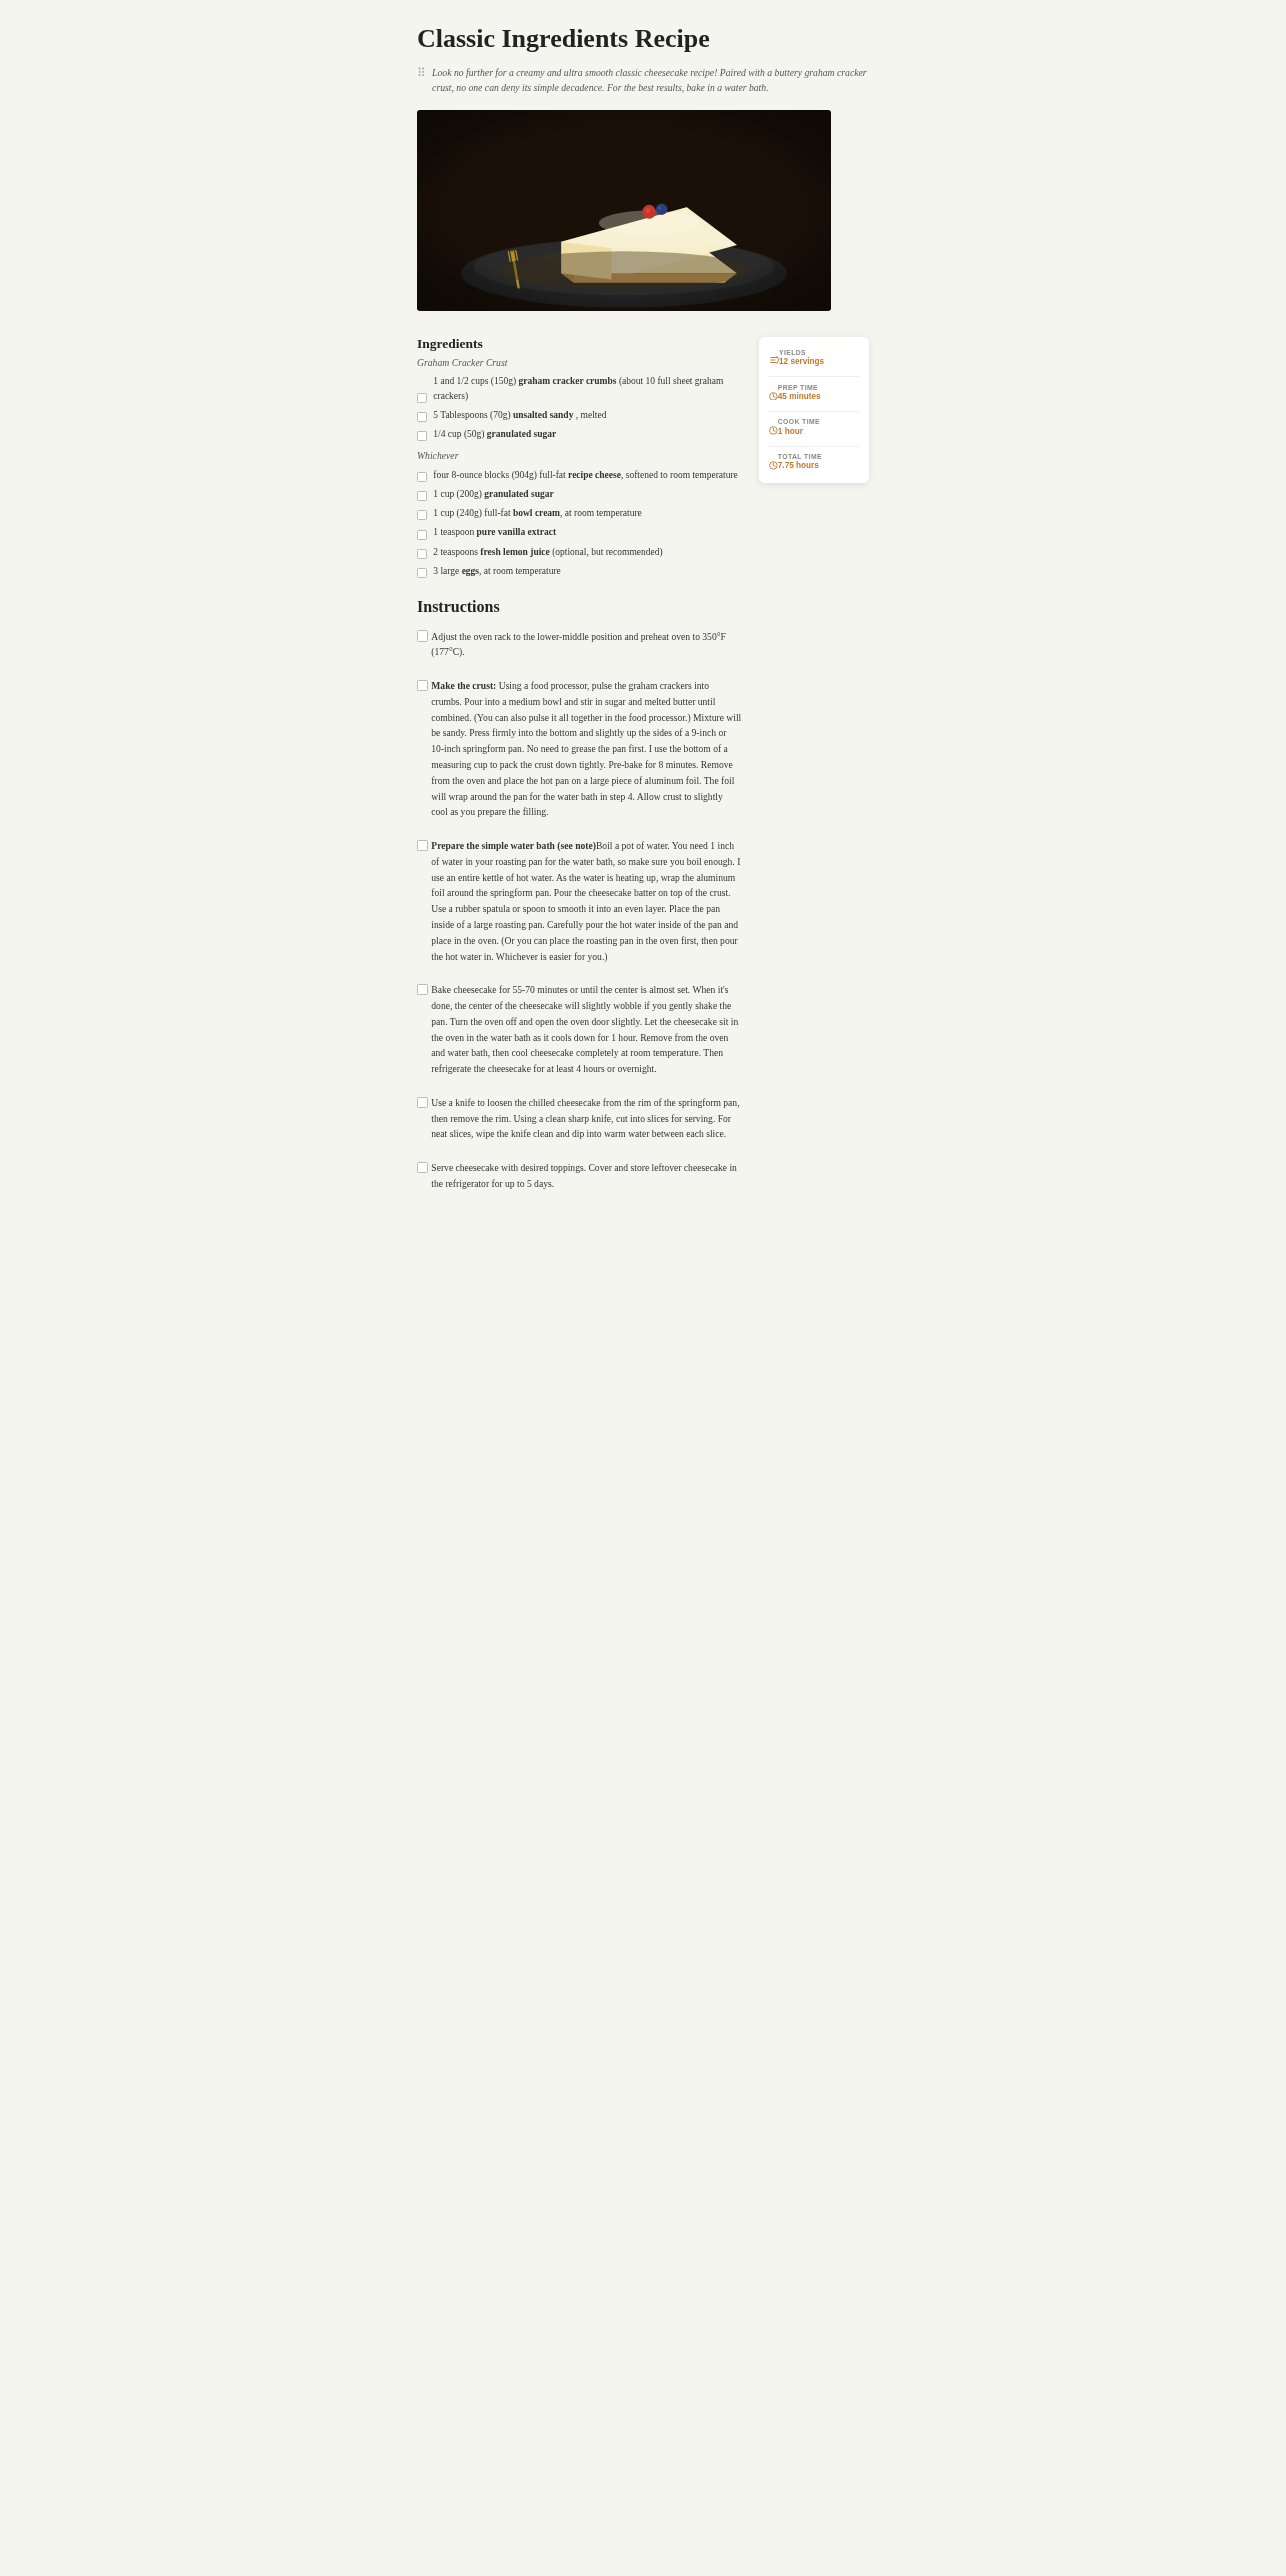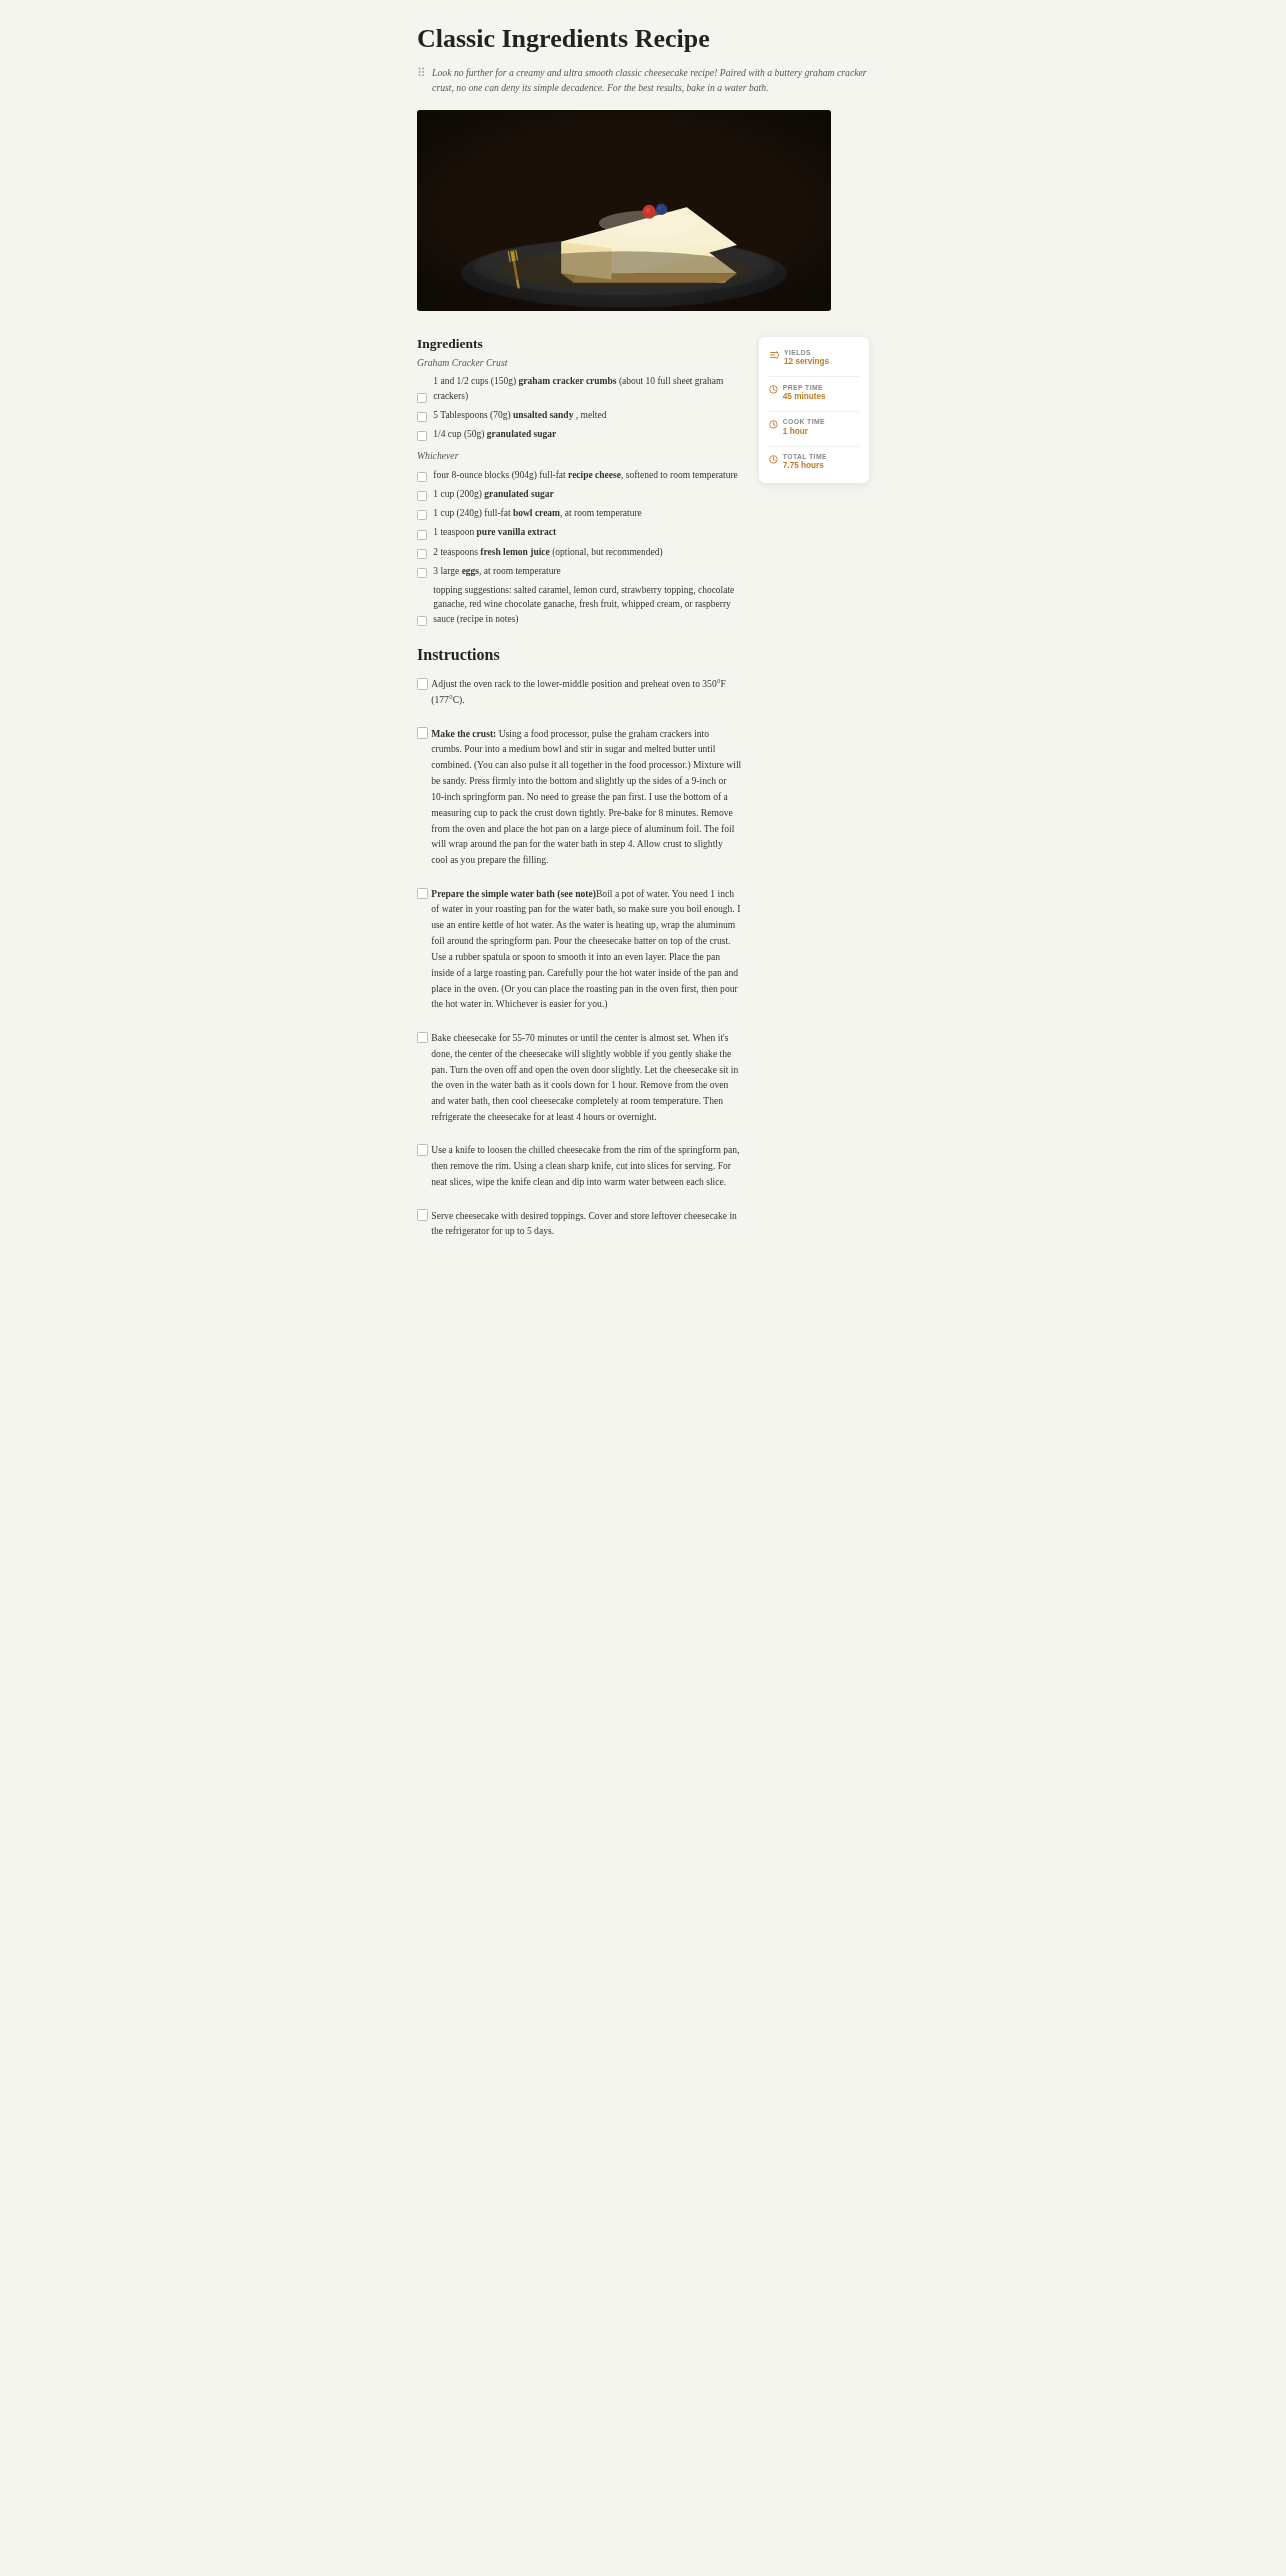--- a/index.html
+++ b/index.html
@@ -66,22 +66,21 @@
       width: 110px;
       flex-shrink: 0;
       background: #fff;
       border-radius: 6.3px;
       box-shadow: 0 1.3px 7.5px rgba(0,0,0,0.09);
       padding: 11.3px 10px 11.3px 10px;
       margin-top: 5px;
     }
     .sidebar-item {
       display: flex;
-      align-items: flex-start;
-      gap: 5px;
+      align-items: flex-end;
       margin-bottom: 8.8px;
     }
     .sidebar-item:last-child { margin-bottom: 0; }
     .sidebar-icon {
       flex-shrink: 0;
       margin-top: 1.3px;
     }
     .sidebar-label {
       font-size: 0.68em;
       text-transform: uppercase;
@@ -268,24 +267,20 @@
           <span class="checkbox"></span>
           <span class="ingredient-text">1 teaspoon <b>pure vanilla extract</b></span>
         </li>
         <li class="ingredient-item">
           <span class="checkbox"></span>
           <span class="ingredient-text">2 teaspoons <b>fresh lemon juice</b> (optional, but recommended)</span>
         </li>
         <li class="ingredient-item">
           <span class="checkbox"></span>
           <span class="ingredient-text">3 large <b>eggs</b>, at room temperature</span>
-        </li>
-        <li class="ingredient-item">
-          <span class="checkbox"></span>
-          <span class="ingredient-text">topping suggestions: salted caramel, lemon curd, strawberry topping, chocolate ganache, red wine chocolate ganache, fresh fruit, whipped cream, or raspberry sauce (recipe in notes)</span>
         </li>
       </ul>
     </div>
 
     <div class="instructions-section">
       <h2 class="instructions-heading">Instructions</h2>
 
       <div class="instruction-item">
         <span class="instruction-checkbox"></span>
         <p class="instruction-text">Adjust the oven rack to the lower-middle position and preheat oven to 350°F (177°C).</p>

